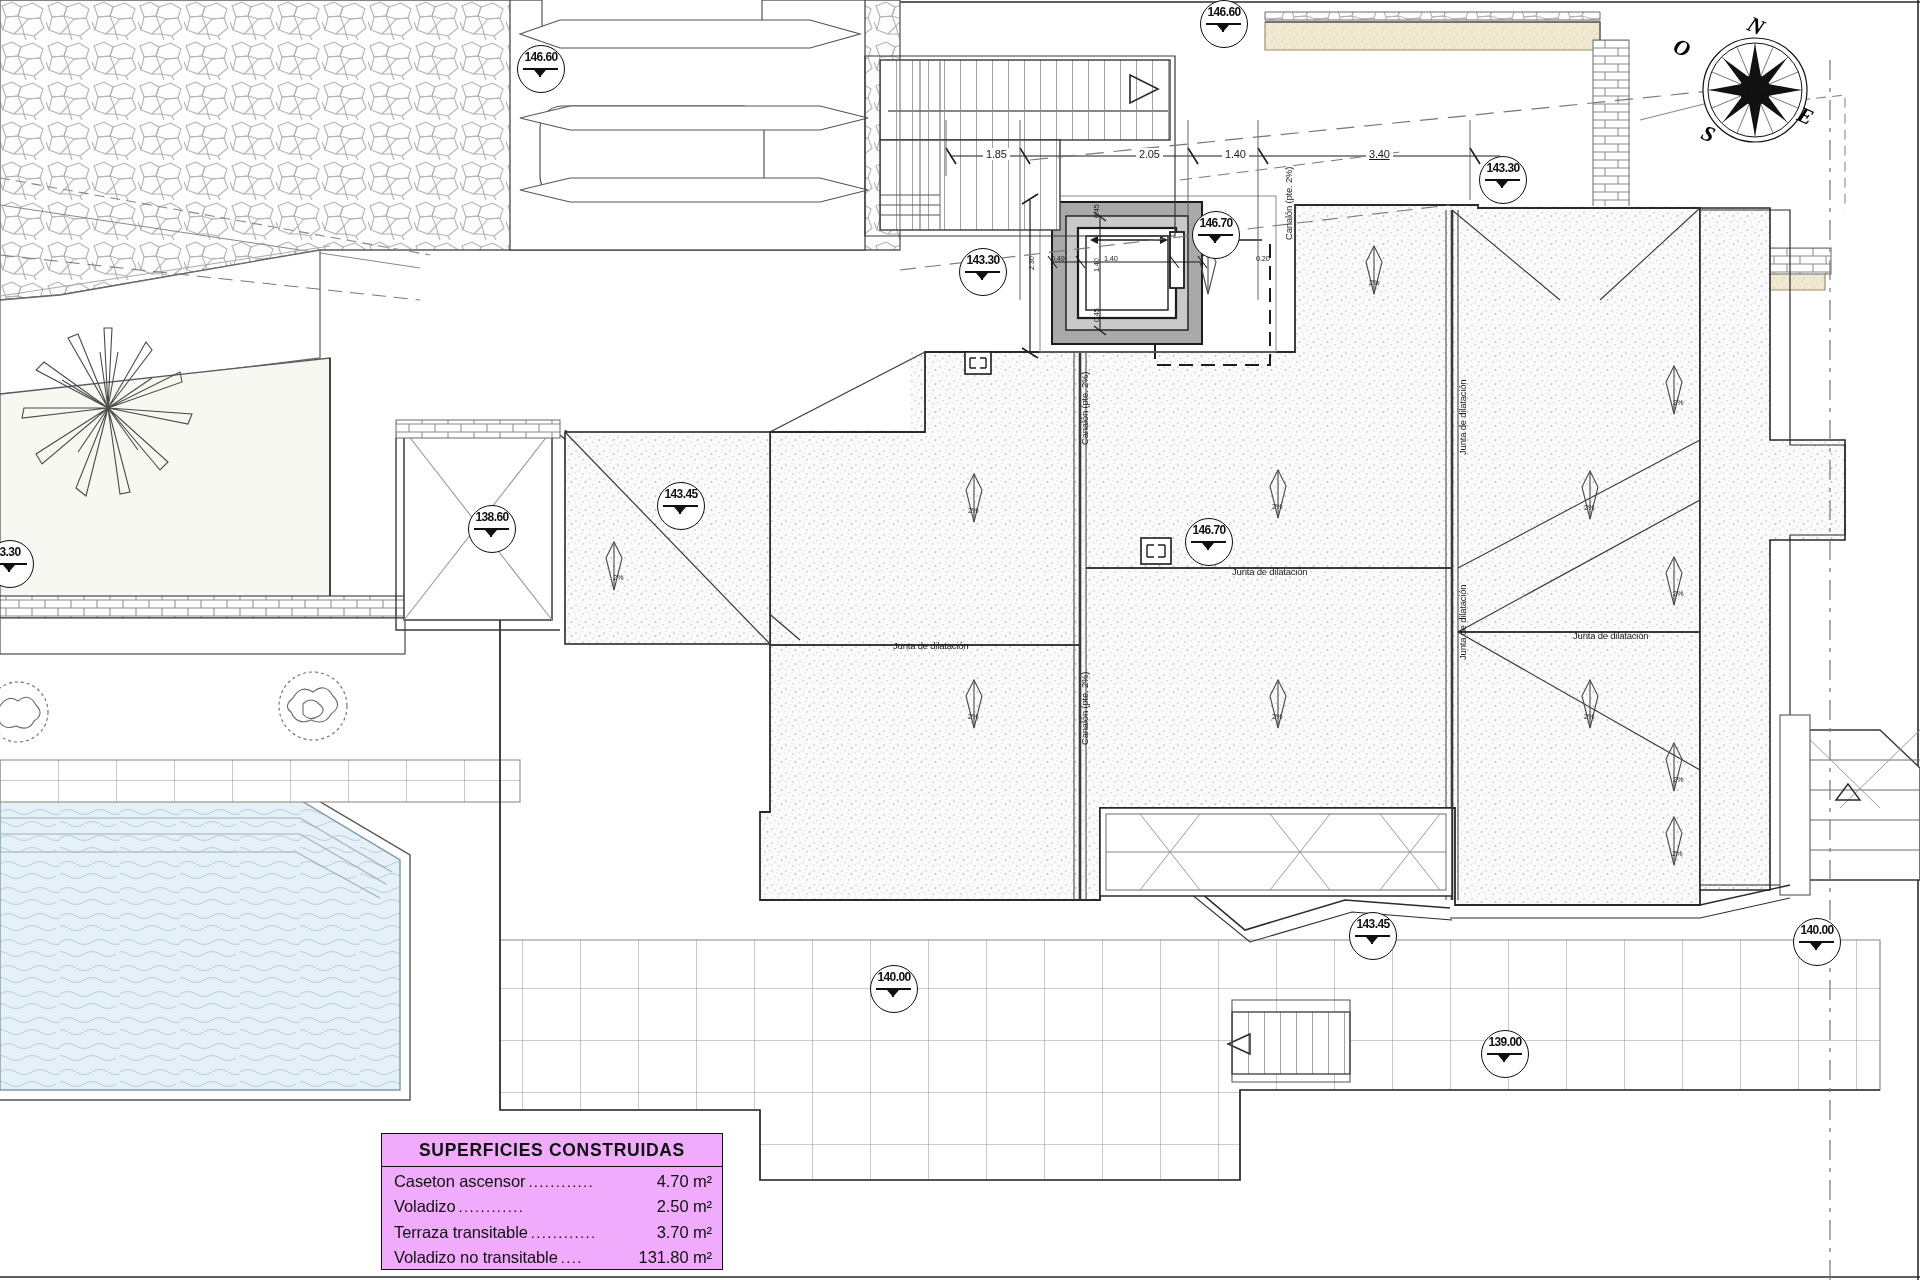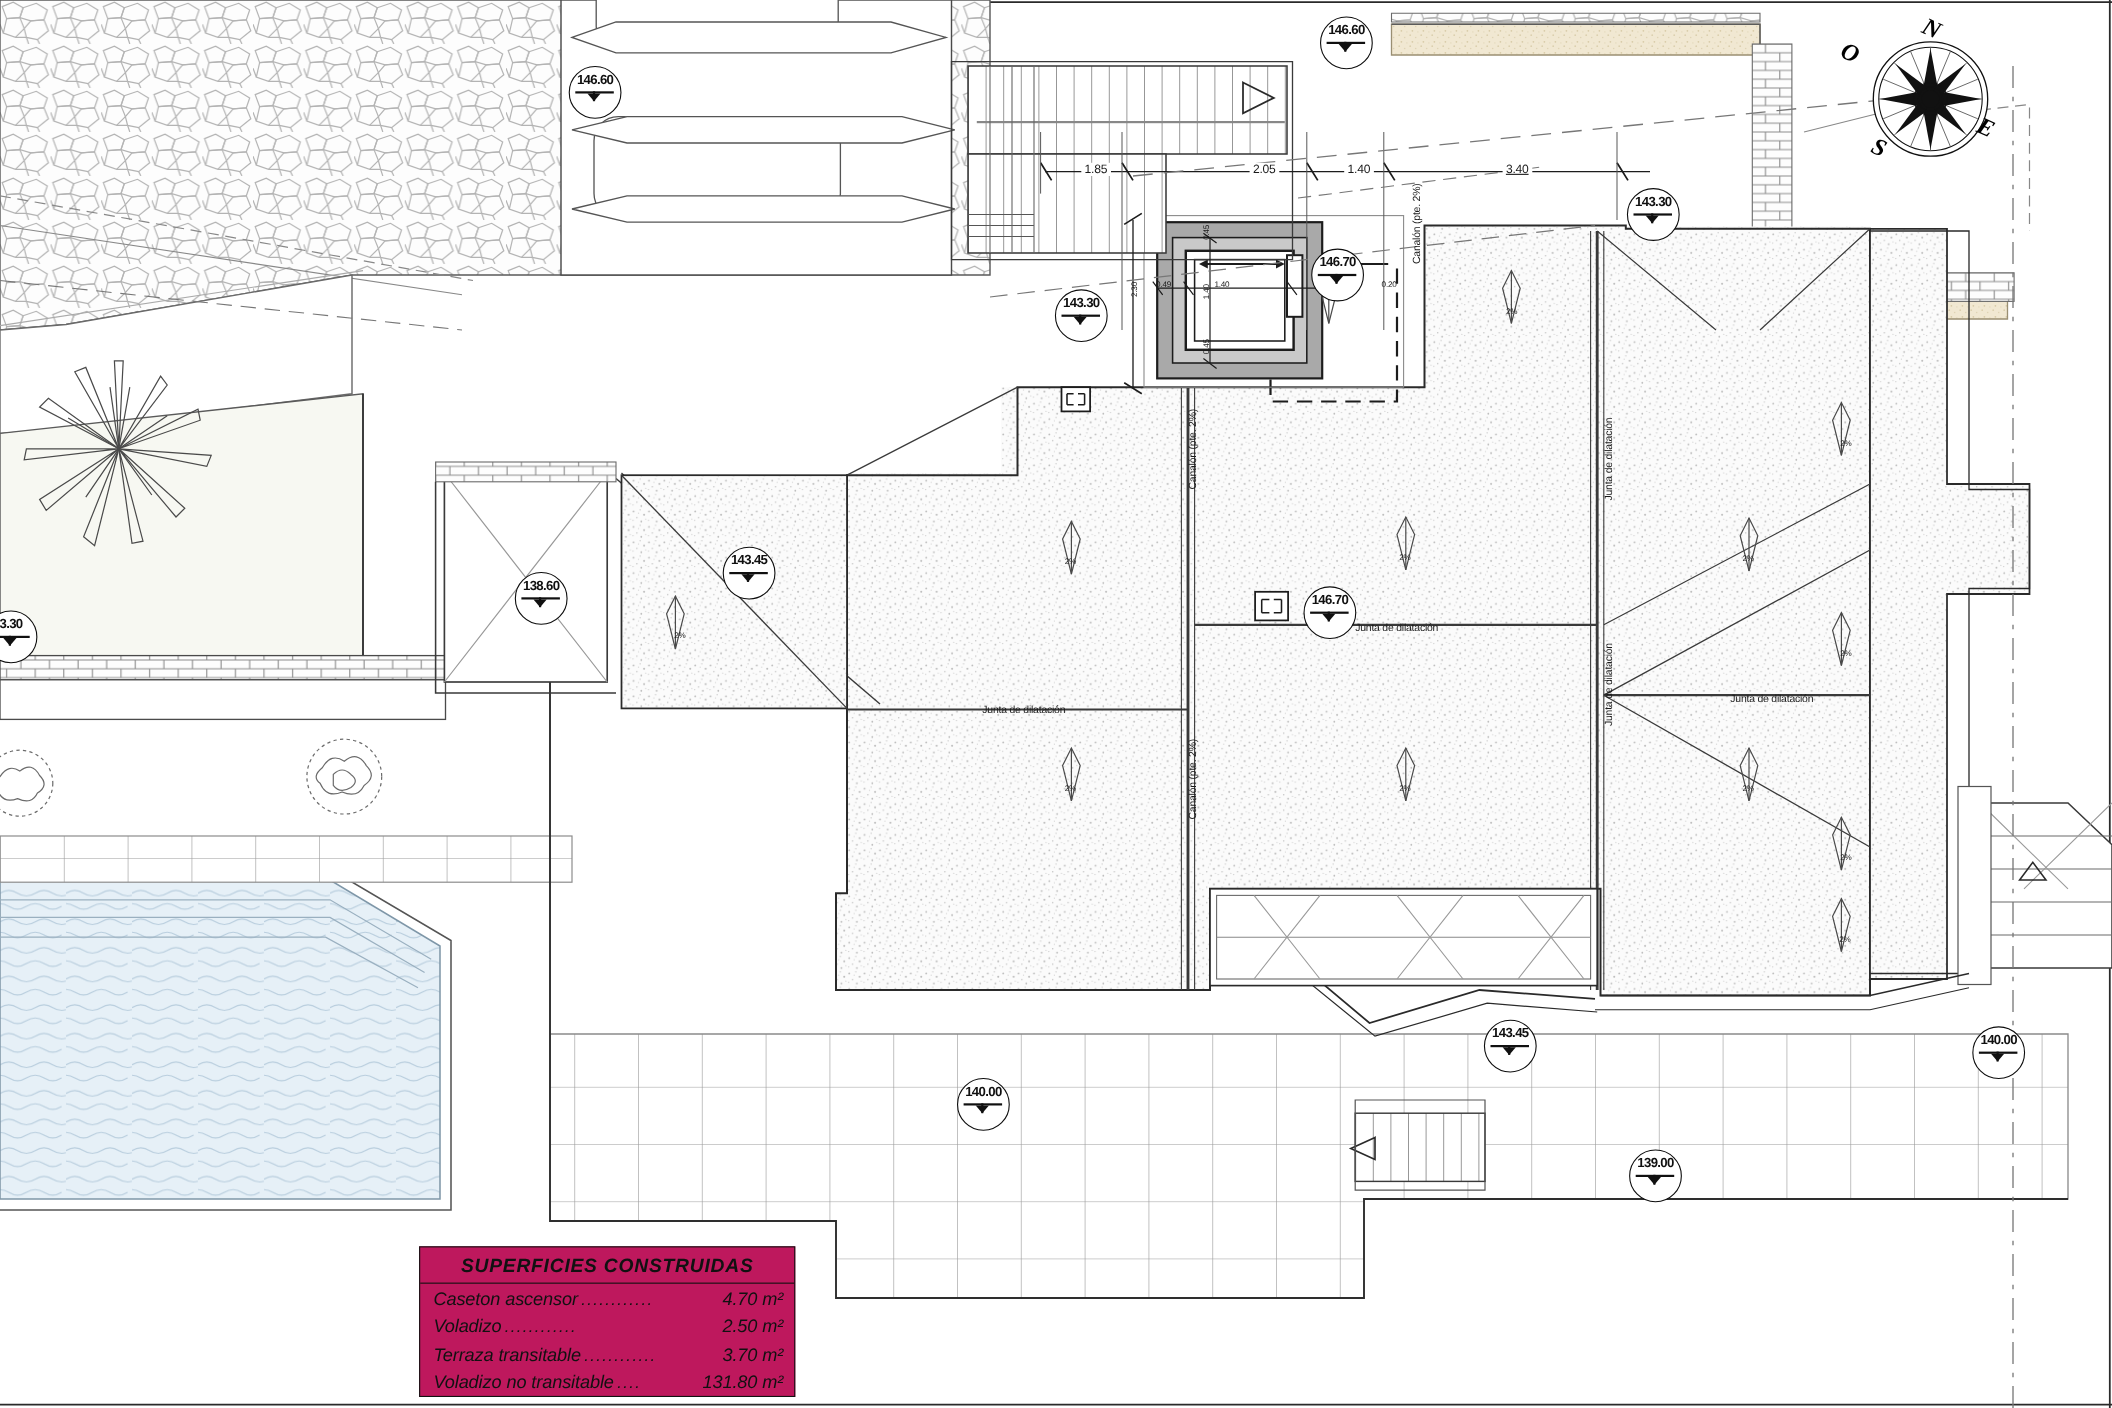--- a/index.html
+++ b/index.html
@@ -2,41 +2,41 @@
 <html><head>
 <meta charset="utf-8">
 <style>
   html,body{margin:0;padding:0;background:#ffffff;}
   body{width:1920px;height:1280px;overflow:hidden;
        font-family:"Liberation Sans", sans-serif;color:#111;}
   #sheet{position:relative;width:1920px;height:1280px;background:#fff;}
   svg.layer{position:absolute;left:0;top:0;width:1920px;height:1280px;}
 
   
-  .elev{position:absolute;width:62px;height:62px;margin-top:15px;}
+  .elev{position:absolute;width:62px;height:62px;}
   .elev .ring{position:absolute;left:0;top:0;width:60px;height:60px;
        border:2.1px solid #0d0d0d;border-radius:50%;background:#fff;}
   .elev .val{position:absolute;left:0;top:7px;width:62px;text-align:center;
        font-size:15.5px;letter-spacing:-0.6px;font-weight:600;color:#101010;}
   .elev .bar{position:absolute;left:8px;top:30px;width:46px;height:0;
        border-top:2px solid #101010;}
   .elev .tri{position:absolute;left:23px;top:33px;width:0;height:0;
        border-left:8px solid transparent;border-right:8px solid transparent;
        border-top:9px solid #101010;}
   .elev .stem{position:absolute;left:30px;top:31px;width:2px;height:12px;background:#101010;}
   .elev.small{width:48px;height:48px;}
   .elev.small .ring{width:46px;height:46px;border-width:1.8px;}
   .elev.small .val{font-size:12px;top:5px;width:48px;}
   .elev.small .bar{left:6px;top:23px;width:35px;}
   .elev.small .tri{left:17px;top:25px;border-left-width:6px;border-right-width:6px;border-top-width:7px;}
   .elev.small .stem{left:22px;top:23px;height:9px;}
 
   
   #legend{position:absolute;left:381px;top:1133px;width:340px;
-      background:#be185d;border:1.6px solid #111;font-style:italic;}
+      background:#f0abfc;border:1.6px solid #111;}
   #legend .ltitle{font-size:17.5px;font-weight:700;text-align:center;
       letter-spacing:0.7px;padding:6px 0 5px;border-bottom:1.6px solid #111;}
   #legend .lrow{display:flex;align-items:baseline;font-size:16.5px;
       padding:4.5px 10px 2px 12px;letter-spacing:-0.1px;}
   #legend .lname{white-space:nowrap;}
   #legend .ldots{flex:1;overflow:hidden;white-space:nowrap;
       letter-spacing:1.3px;margin:0 3px;color:#111;font-size:15px;}
   #legend .lval{white-space:nowrap;text-align:right;min-width:84px;}
 
   

